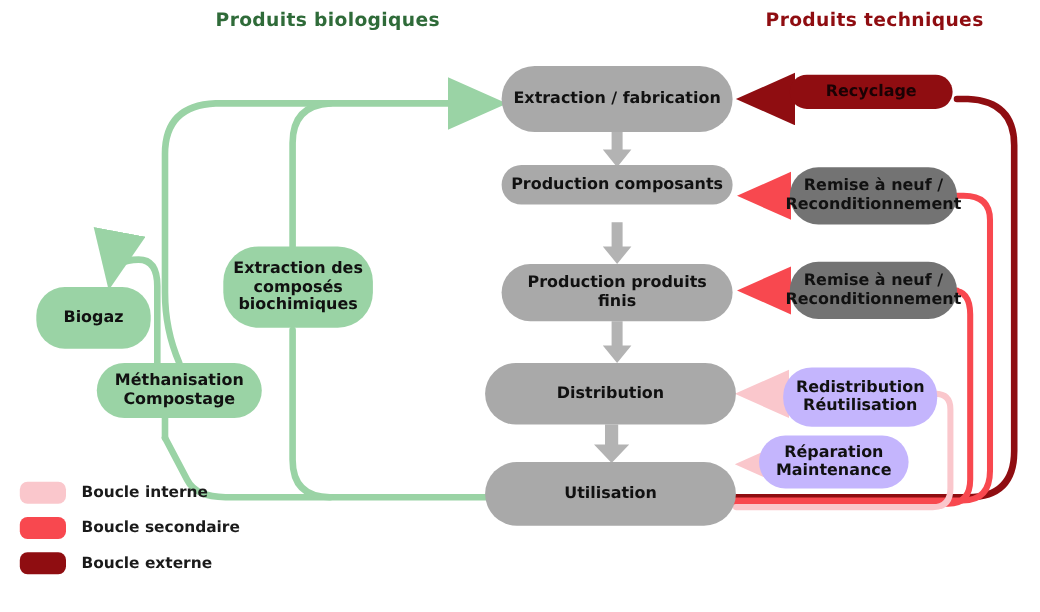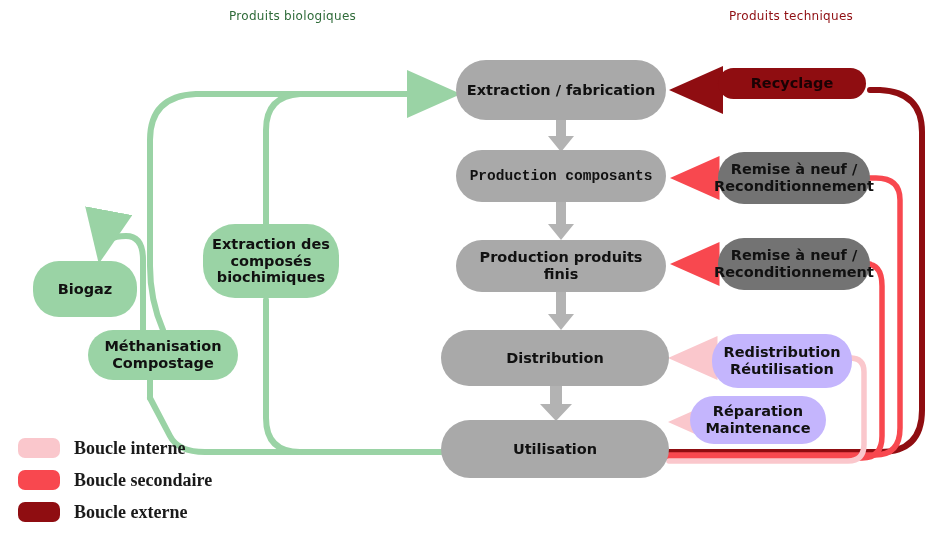--- a/index.html
+++ b/index.html
@@ -1,53 +1,53 @@
 <!DOCTYPE html>
 <html><head>
 <meta charset="utf-8">
 <style>
   html,body{margin:0;padding:0;background:#ffffff;}
   body{width:945px;height:556px;position:relative;overflow:hidden;
        font-family:"DejaVu Sans","Liberation Sans",sans-serif;}
   #stage{position:absolute;left:0;top:0;width:945px;height:556px;}
   svg#wires{position:absolute;left:0;top:0;width:945px;height:556px;}
 
-  .title{position:absolute;font-weight:normal;font-size:12px;letter-spacing:.3px;white-space:nowrap;margin-left:33px;}
+  .title{position:absolute;font-weight:bold;font-size:17px;letter-spacing:.3px;white-space:nowrap;}
   #title-bio{left:196px;top:9px;color:#2f6b39;}
   #title-tech{left:696px;top:9px;color:#8f0d11;}
 
   .node{position:absolute;display:flex;align-items:center;justify-content:center;
         text-align:center;border-radius:26px;box-sizing:border-box;
         font-size:14.5px;font-weight:bold;color:#111;line-height:1.16;padding:2px 6px;}
   .grey{background:#a9a9a9;border-radius:30px;}
   .green{background:#9ad3a5;}
   .red{background:#737373;justify-content:center;}
   .darkred{background:#8f0d11;color:#111;}
   .pink{background:#c4b5fd;}
 
   #n-extraction{left:456px;top:60px;width:210px;height:60px;}
-  #n-composants{left:456px;top:150px;width:210px;height:52px;font-family:Liberation Mono, monospace;}
+  #n-composants{left:456px;top:150px;width:210px;height:36px;}
   #n-finis{left:456px;top:240px;width:210px;height:52px;}
   #n-distribution{left:441px;top:330px;width:228px;height:56px;}
   #n-utilisation{left:441px;top:420px;width:228px;height:58px;}
 
   #n-biogaz{left:33px;top:261px;width:104px;height:56px;align-items:center;}
   #n-metha{left:88px;top:330px;width:150px;height:50px;}
   #n-extbio{left:203px;top:224px;width:136px;height:74px;border-radius:32px;}
 
   #n-recyclage{left:718px;top:68px;width:148px;height:31px;background:#8f0d11;color:#1a0204;}
   #n-remise1{left:718px;top:152px;width:152px;height:52px;}
   #n-remise2{left:718px;top:238px;width:152px;height:52px;}
   #n-redistribution{left:712px;top:334px;width:140px;height:54px;}
   #n-reparation{left:690px;top:396px;width:136px;height:48px;}
 
   #legend{position:absolute;left:18px;top:432px;}
   .legend-row{display:flex;align-items:center;height:32px;}
   .swatch{width:42px;height:20px;border-radius:7px;margin-right:14px;}
-  .legend-label{font-size:18px;font-weight:bold;color:#1a1a1a;white-space:nowrap;font-family:Liberation Serif, serif;}
+  .legend-label{font-size:14px;font-weight:bold;color:#1a1a1a;white-space:nowrap;}
 </style>
 </head>
 <body>
 
 <div id="stage">
 
   <svg id="wires" viewBox="0 0 945 556">
     <defs>
       <marker id="ag" markerWidth="10" markerHeight="10" refX="7" refY="4" orient="auto">
         <path d="M0,0 L9,4 L0,8 z" fill="#9ad3a5"></path>

